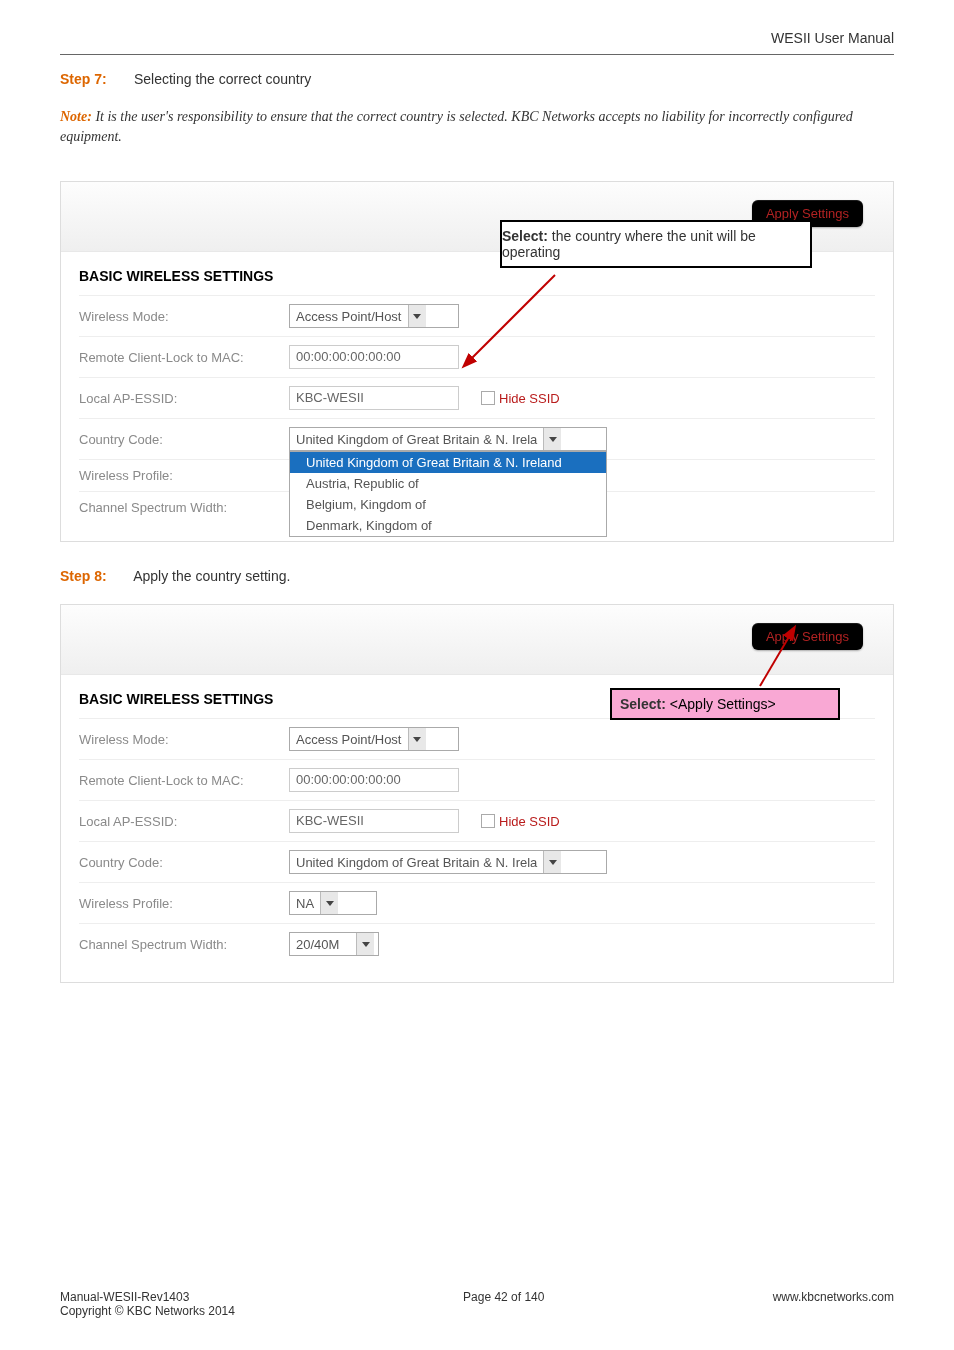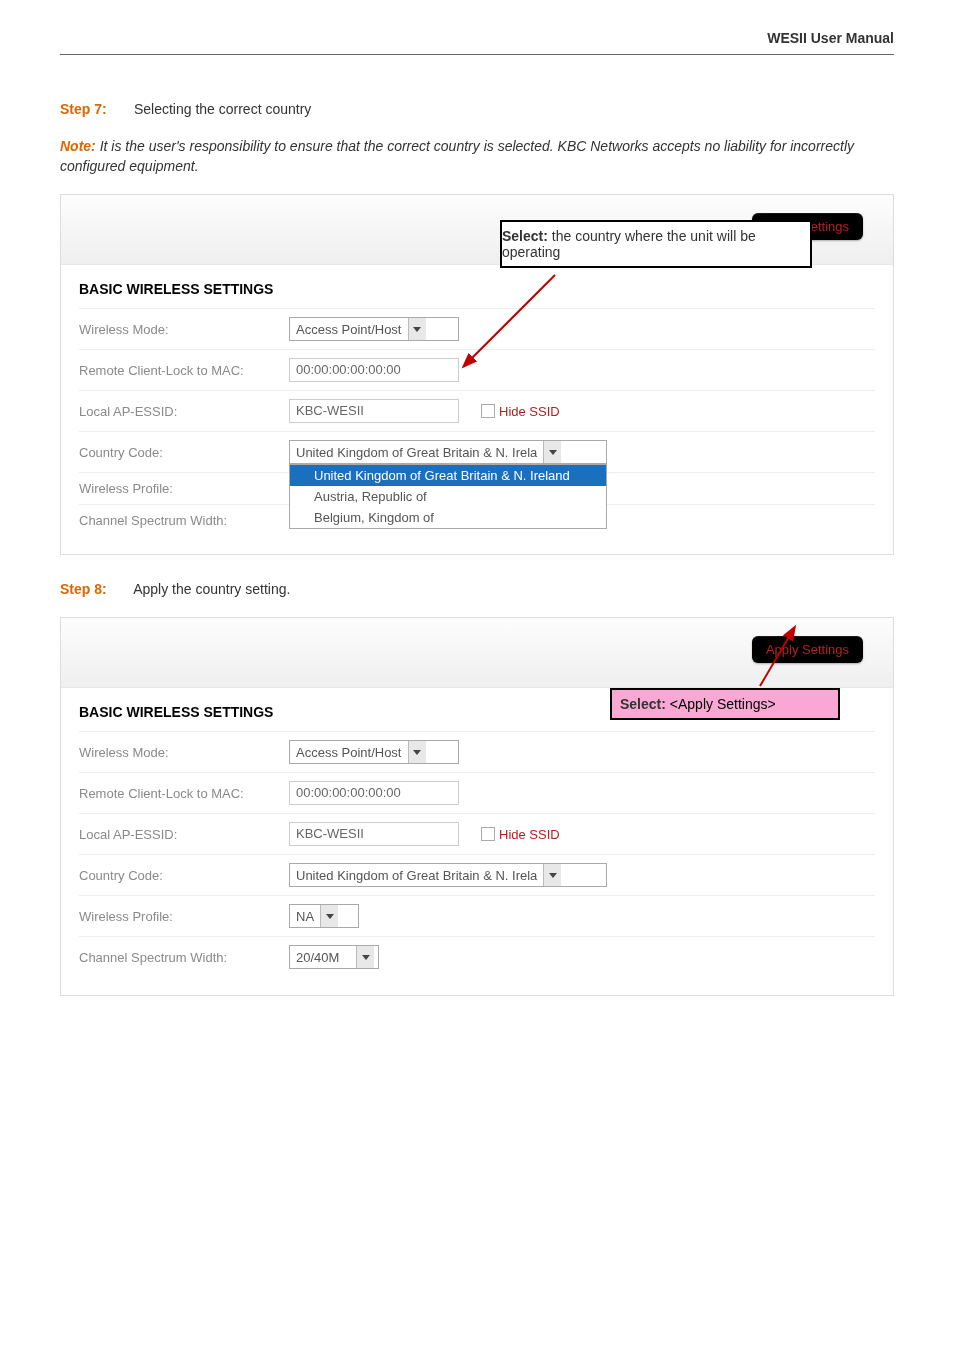--- a/index.html
+++ b/index.html
@@ -14,36 +14,36 @@
   }
   .page {
     padding: 30px 60px 0 60px;
     height: 100%;
     position: relative;
   }
   .top-header {
     text-align: right;
     border-bottom: 1px solid #666;
     padding-bottom: 8px;
-    margin-bottom: 46px;
+    margin-bottom: 16px;
     font-size: 14px;
     color: #333;
-    font-weight: bold;
   }
   .step-line {
     margin-bottom: 20px;
     font-size: 14px;
   }
   .step-label { color: #dd6600; font-weight: bold; }
   .step-text { color: #333; }
   .note-block {
-    margin-bottom: 18px;
+    margin-bottom: 35px;
     font-style: italic;
     font-size: 14px;
     line-height: 1.4;
+    font-family: Liberation Serif, serif;
   }
   .note-label { color: #dd6600; font-weight: bold; }
   .panel {
     border: 1px solid #ddd;
     background: #fafafa;
     position: relative;
     padding: 0;
     margin-bottom: 26px;
   }
   .panel-top {
@@ -140,21 +140,21 @@
     position: absolute;
     top: 24px;
     left: 0;
     width: 318px;
     background: #fff;
     border: 1px solid #aaa;
     z-index: 5;
     font-size: 13px;
   }
   .dropdown-list .opt {
-    padding: 3px 24px;
+    padding: 3px 16px;
     color: #555;
   }
   .dropdown-list .opt.sel {
     background: #1a6fbf;
     color: #fff;
   }
   .callout1 {
     position: absolute;
     top: 220px;
     left: 500px;
@@ -251,20 +251,21 @@
         <div class="form-label">Country Code:</div>
         <div class="form-control dropdown-open" style="position:relative;">
           <div class="select-box" style="width:318px;">
             <span>United Kingdom of Great Britain &amp; N. Irela</span>
             <span class="select-arrow"></span>
           </div>
           <div class="dropdown-list">
             <div class="opt sel">United Kingdom of Great Britain &amp; N. Ireland</div>
             <div class="opt">Austria, Republic of</div>
             <div class="opt">Belgium, Kingdom of</div>
+            <div class="opt">Denmark, Kingdom of</div>
           </div>
         </div>
       </div>
 
       <div class="form-row">
         <div class="form-label">Wireless Profile:</div>
       </div>
 
       <div class="form-row">
         <div class="form-label">Channel Spectrum Width:</div>
@@ -317,21 +318,21 @@
           <div class="select-box" style="width:318px;">
             <span>United Kingdom of Great Britain &amp; N. Irela</span>
             <span class="select-arrow"></span>
           </div>
         </div>
       </div>
 
       <div class="form-row">
         <div class="form-label">Wireless Profile:</div>
         <div class="form-control">
-          <div class="select-box" style="width:70px;">
+          <div class="select-box" style="width:88px;">
             <span>NA</span>
             <span class="select-arrow"></span>
           </div>
         </div>
       </div>
 
       <div class="form-row">
         <div class="form-label">Channel Spectrum Width:</div>
         <div class="form-control">
           <div class="select-box" style="width:90px;gap:11px;">
@@ -356,14 +357,22 @@
       <marker id="ah1" markerWidth="10" markerHeight="10" refX="2" refY="3" orient="auto">
         <path d="M0,0 L0,6 L8,3 z" fill="#c00000"></path>
       </marker>
     </defs>
 
     <line x1="555" y1="275" x2="470" y2="360" stroke="#c00000" stroke-width="2" marker-end="url(#ah1)"></line>
 
     <line x1="760" y1="686" x2="790" y2="635" stroke="#c00000" stroke-width="2" marker-end="url(#ah1)"></line>
   </svg>
 
+  <div class="footer">
+    <div class="left">
+      <div>Manual-WESII-Rev1403</div>
+      <div>Copyright © KBC Networks 2014</div>
+    </div>
+    <div class="center">Page 42 of 140</div>
+    <div class="right">www.kbcnetworks.com</div>
+  </div>
 
 </div>
 
 </body></html>

